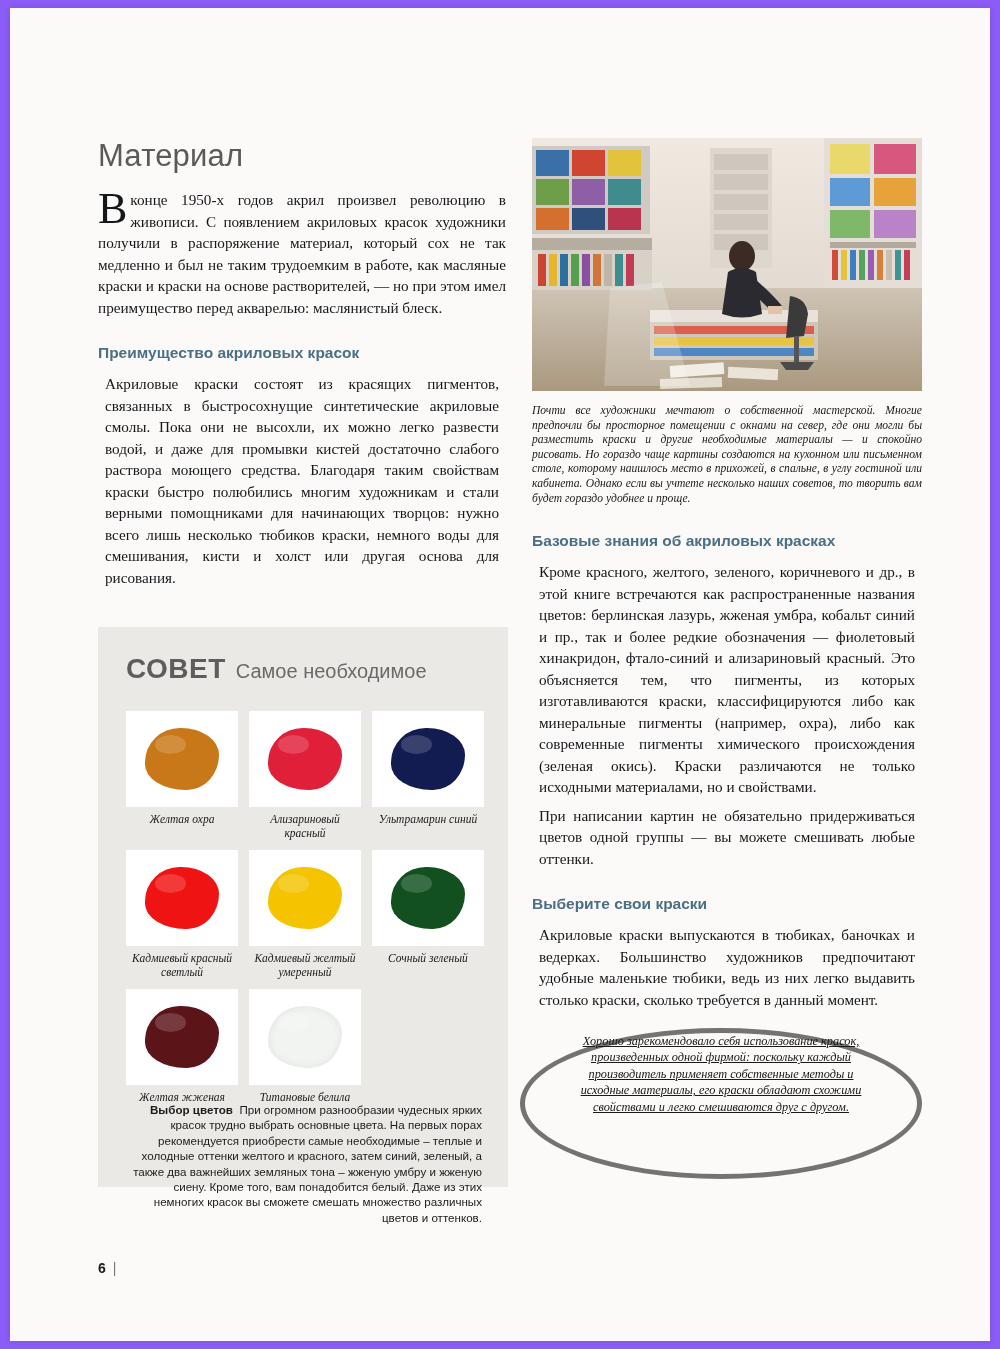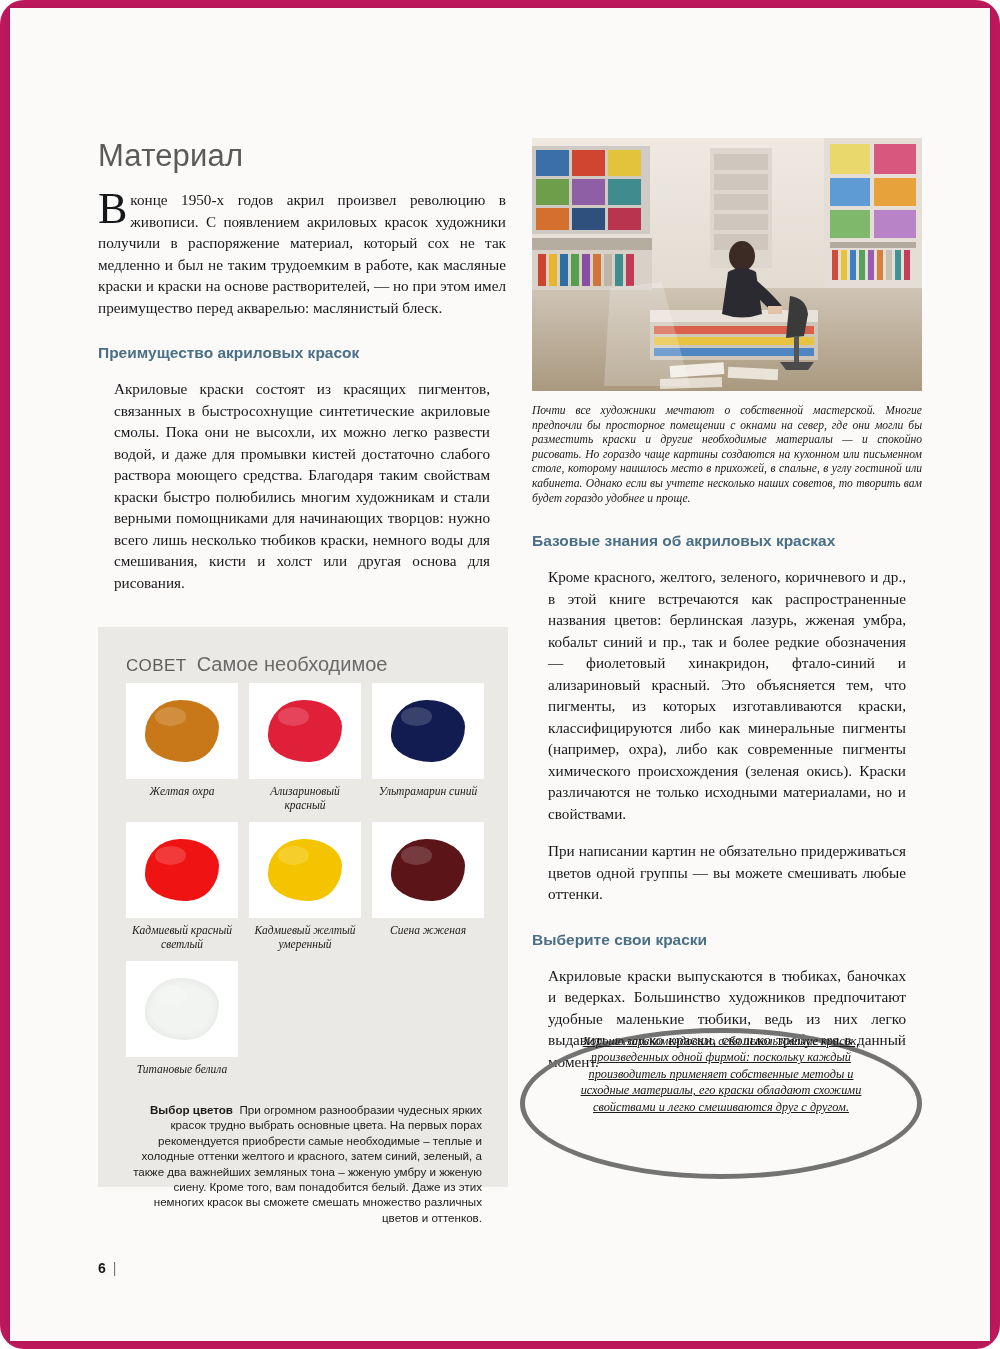--- a/index.html
+++ b/index.html
@@ -12,22 +12,21 @@
     height: 1349px;
     font-family: "Liberation Serif", serif;
     color: #1a1a1a;
     position: relative;
     overflow: hidden;
   }
   .page {
     position: absolute;
     left: 0; top: 0;
     width: 1000px; height: 1349px;
-    background: #be185d;
-    border-radius: 24px;
+    background: #8b5cf6;
   }
   .sheet {
     position: absolute;
     left: 10px; top: 8px;
     width: 980px; height: 1333px;
     background: #fbfaf8;
     box-shadow: 0 0 6px rgba(0,0,0,0.12);
   }
 
   
@@ -67,50 +66,50 @@
     margin: 26px 0 11px 0;
   }
   .subhead.blue {
     color: #4a6f86;
   }
   .body-text {
     font-size: 15.2px;
     line-height: 21.5px;
     text-align: justify;
     color: #15171a;
-    margin: 16px;
+    margin: 7px;
   }
 
   
   .tipbox {
     position: absolute;
     left: 88px; top: 619px;
     width: 410px; height: 560px;
     background: #ebe9e6;
   }
   .tip-head {
     position: absolute;
     left: 28px; top: 26px;
     font-family: "Liberation Sans", sans-serif;
   }
   .tip-head .t1 {
-    font-size: 17px;
-    font-weight: normal;
+    font-size: 28px;
+    font-weight: bold;
     color: #5d5d5d;
     letter-spacing: 0.5px;
   }
   .tip-head .t2 {
     font-size: 20px;
     font-weight: 400;
     color: #6a6a6a;
     margin-left: 10px;
   }
   .swatch-grid {
     position: absolute;
-    left: 28px; top: 56px;
+    left: 28px; top: 84px;
     width: 356px;
     display: grid;
     grid-template-columns: repeat(3, 112px);
     grid-column-gap: 11px;
     grid-row-gap: 6px;
   }
   .swatch-cell {
     width: 112px;
   }
   .swatch-tile {
@@ -258,26 +257,32 @@
               <div class="blob" style="background:#f01313"></div>
             </div>
           <div class="swatch-label">Кадмиевый красный светлый</div>
         </div>
         <div class="swatch-cell">
           <div class="swatch-tile">
               <div class="blob" style="background:#f5c400"></div>
             </div>
           <div class="swatch-label">Кадмиевый желтый умеренный</div>
         </div>
+        <div class="swatch-cell">
+          <div class="swatch-tile">
+              <div class="blob" style="background:#12501f"></div>
+            </div>
+          <div class="swatch-label">Сочный зеленый</div>
+        </div>
 
         <div class="swatch-cell">
           <div class="swatch-tile">
               <div class="blob" style="background:#5b1418"></div>
             </div>
-          <div class="swatch-label">Сиена жженая</div>
+          <div class="swatch-label">Желтая жженая</div>
         </div>
         <div class="swatch-cell">
           <div class="swatch-tile">
               <div class="blob" style="background:#f2f4f1;box-shadow:inset 0 0 10px rgba(0,0,0,0.07)"></div>
             </div>
           <div class="swatch-label">Титановые белила</div>
         </div>
       </div>
 
       <div class="tip-foot">

